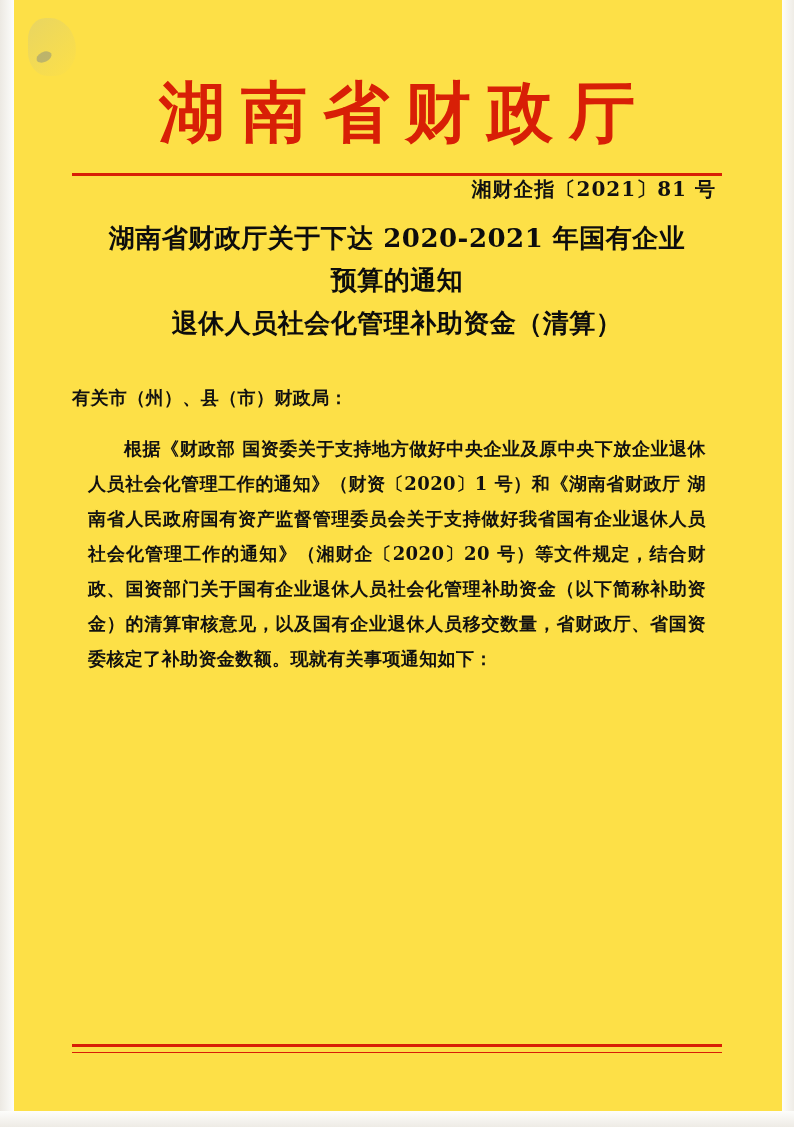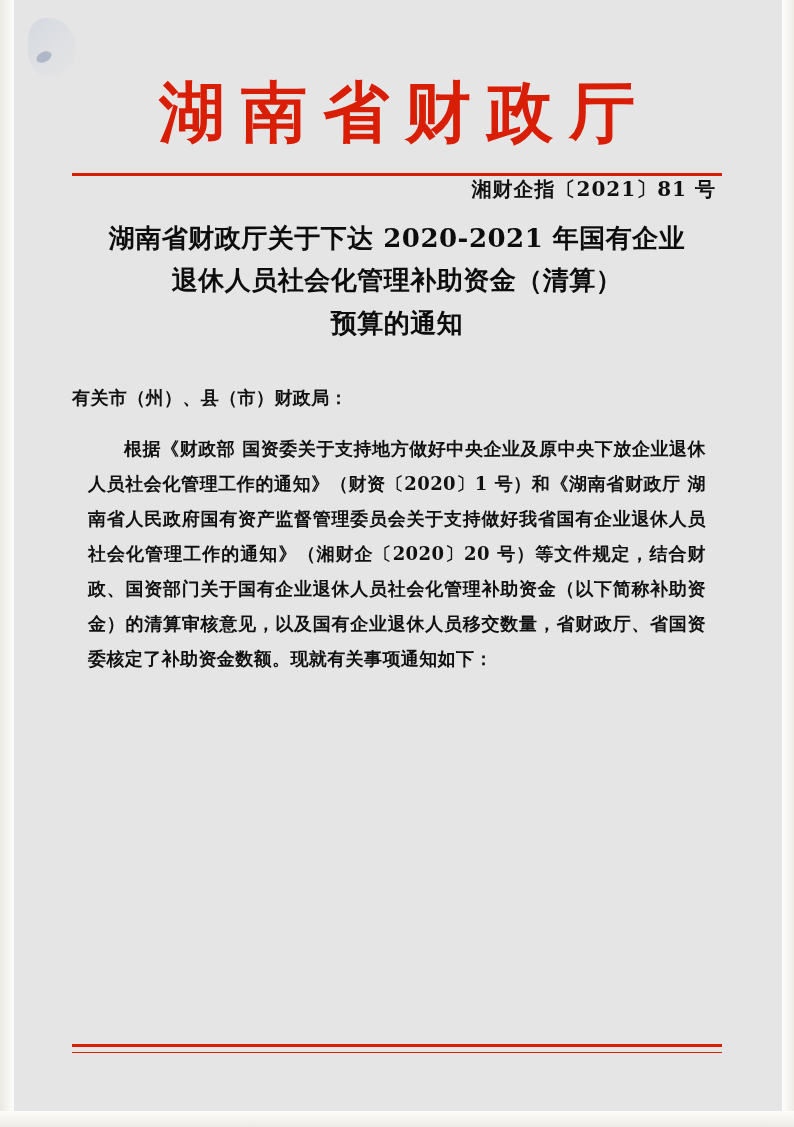--- a/index.html
+++ b/index.html
@@ -12,21 +12,21 @@
     background: #ffffff;
     font-family: "DejaVu Serif", "Liberation Serif", serif;
     overflow: hidden;
     position: relative;
   }
 
   
   .page {
     position: absolute;
     inset: 0;
-    background: #e5e5e5;
+    background: #fde047;
   }
   .scan-edge-left {
     position: absolute;
     left: 0; top: 0; bottom: 0;
     width: 14px;
     background: linear-gradient(to right, #ece9e3, #fdfdfb);
     pointer-events: none;
   }
   .scan-edge-right {
     position: absolute;
@@ -173,22 +173,22 @@
       <div class="masthead-title">湖南省财政厅</div>
       <div class="red-rule"></div>
     </div>
 
     <div class="docnum-row">
       <span class="docnum">湘财企指〔2021〕81 号</span>
     </div>
 
     <div class="doc-title">
       <span class="tline">湖南省财政厅关于下达 2020-2021 年国有企业</span>
+      <span class="tline">预算的通知</span>
       <span class="tline">退休人员社会化管理补助资金（清算）</span>
-      <span class="tline">预算的通知</span>
     </div>
 
     <div class="body-block">
       <p class="salutation">有关市（州）、县（市）财政局：</p>
       <p class="para">根据《财政部 国资委关于支持地方做好中央企业及原中央下放企业退休人员社会化管理工作的通知》（财资〔2020〕1 号）和《湖南省财政厅 湖南省人民政府国有资产监督管理委员会关于支持做好我省国有企业退休人员社会化管理工作的通知》（湘财企〔2020〕20 号）等文件规定，结合财政、国资部门关于国有企业退休人员社会化管理补助资金（以下简称补助资金）的清算审核意见，以及国有企业退休人员移交数量，省财政厅、省国资委核定了补助资金数额。现就有关事项通知如下：</p>
     </div>
 
   </div>
 
   <div class="footer-rules">

